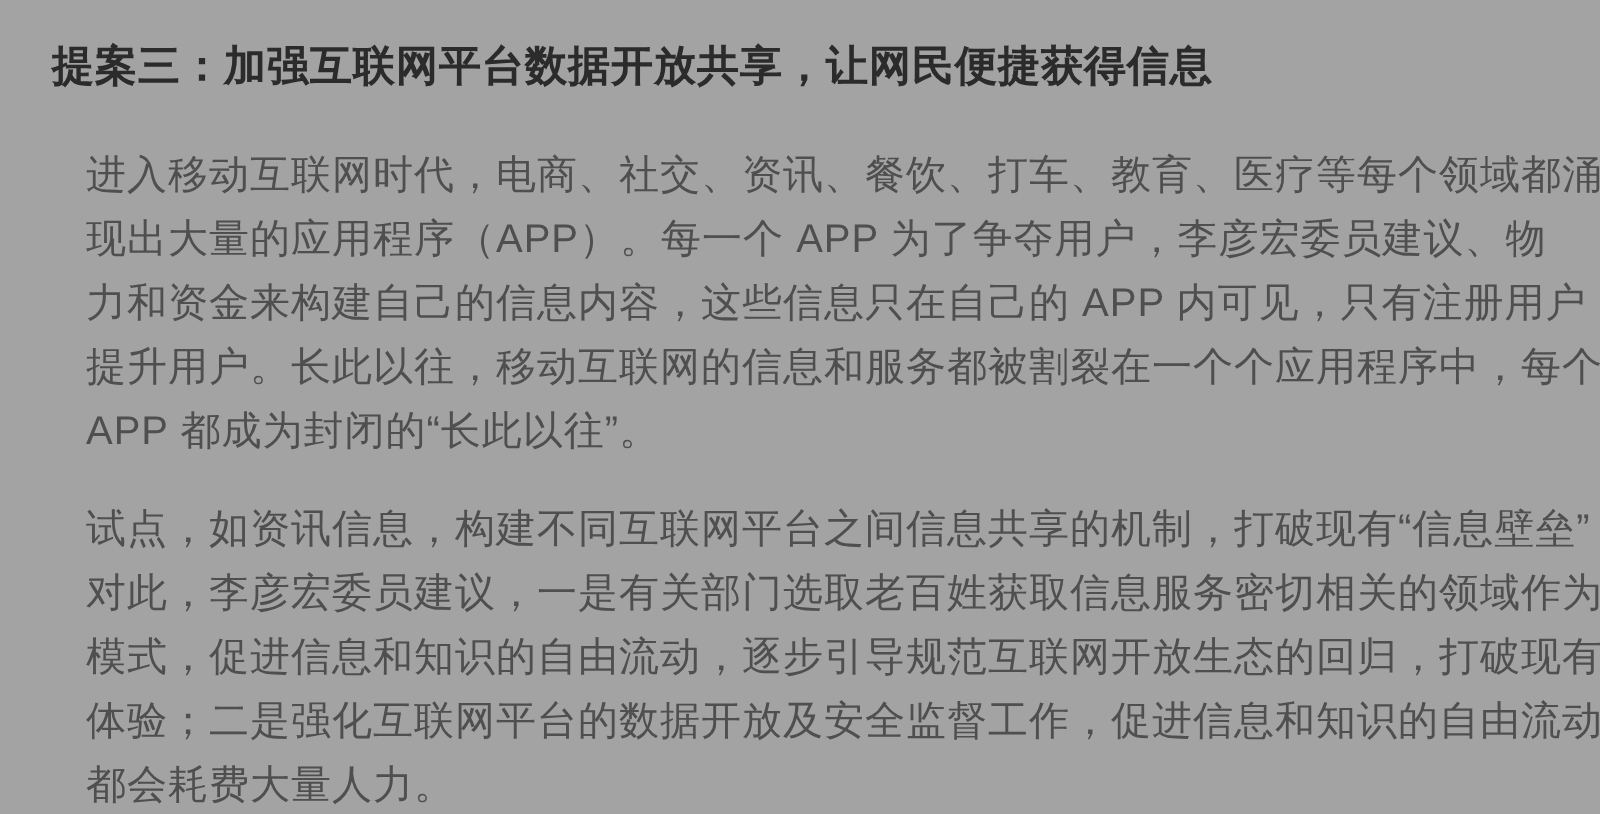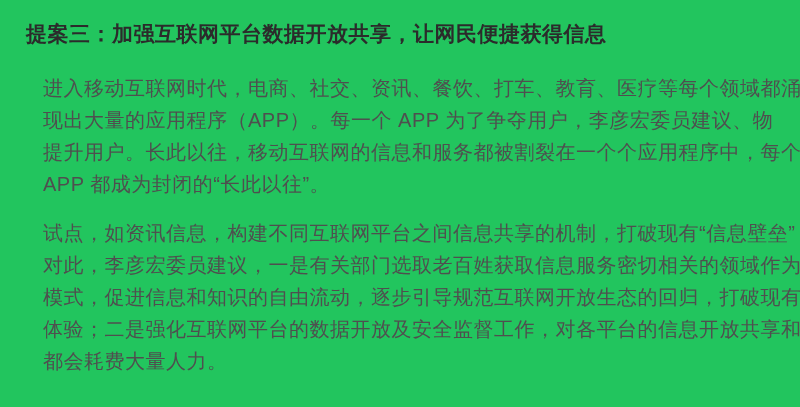--- a/index.html
+++ b/index.html
@@ -7,21 +7,21 @@
     padding: 0;
     background: #ffffff;
   }
   .page {
     position: relative;
     width: 800px;
     height: 407px;
     box-sizing: border-box;
     padding: 20px 12px 0 26px;
     overflow: hidden;
-    background: #22c55e;
+    background: #a3a3a3;
     font-family: "Liberation Sans", "DejaVu Sans", sans-serif;
   }
   .heading {
     margin: 0 0 24px 0;
     font-size: 21px;
     line-height: 28px;
     font-weight: 700;
     color: #2b2b2b;
     letter-spacing: 0.5px;
     white-space: nowrap;
@@ -45,25 +45,26 @@
 </head>
 <body>
 
 <div class="page">
 
   <h1 class="heading">提案三：加强互联网平台数据开放共享，让网民便捷获得信息</h1>
 
   <div class="para first">
     <div class="line">进入移动互联网时代，电商、社交、资讯、餐饮、打车、教育、医疗等每个领域都涌</div>
     <div class="line">现出大量的应用程序（APP）。每一个 APP 为了争夺用户，李彦宏委员建议、物</div>
+    <div class="line">力和资金来构建自己的信息内容，这些信息只在自己的 APP 内可见，只有注册用户</div>
     <div class="line">提升用户。长此以往，移动互联网的信息和服务都被割裂在一个个应用程序中，每个</div>
     <div class="line">APP 都成为封闭的“长此以往”。</div>
   </div>
 
   <div class="para">
     <div class="line">试点，如资讯信息，构建不同互联网平台之间信息共享的机制，打破现有“信息壁垒”</div>
     <div class="line">对此，李彦宏委员建议，一是有关部门选取老百姓获取信息服务密切相关的领域作为</div>
     <div class="line">模式，促进信息和知识的自由流动，逐步引导规范互联网开放生态的回归，打破现有</div>
-    <div class="line">体验；二是强化互联网平台的数据开放及安全监督工作，对各平台的信息开放共享和</div>
+    <div class="line">体验；二是强化互联网平台的数据开放及安全监督工作，促进信息和知识的自由流动</div>
     <div class="line">都会耗费大量人力。</div>
   </div>
 
 </div>
 
 </body></html>

